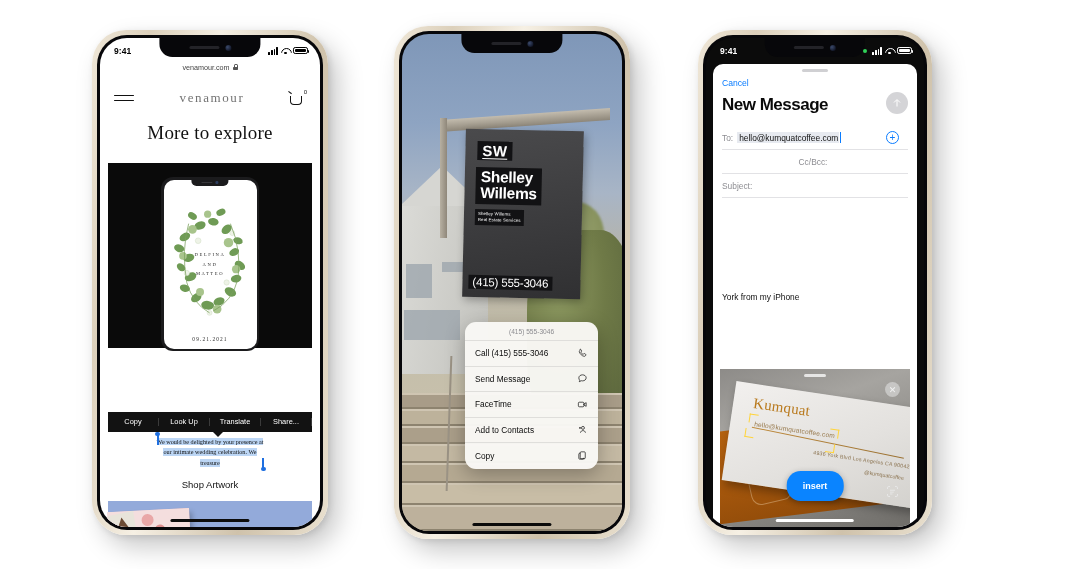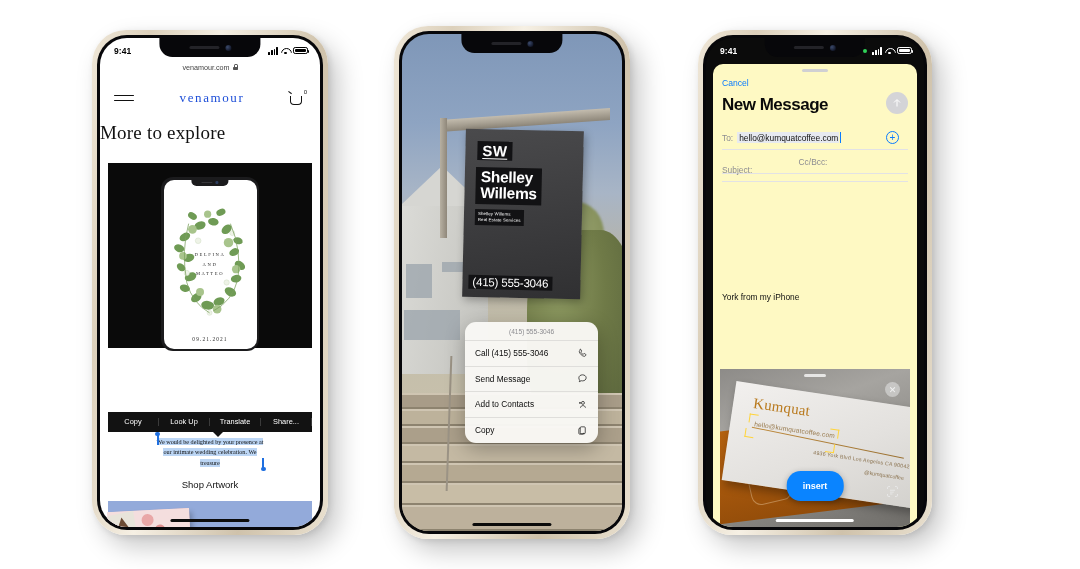--- a/index.html
+++ b/index.html
@@ -85,28 +85,28 @@
   .urlbar { position:absolute; top:21px; left:0; right:0; height:16px;
     display:flex; align-items:center; justify-content:center; gap:3px;
     font-size:7.2px; color:#444; }
   .lock { width:5px;height:6px; position:relative; display:inline-block; }
   .lock::before{content:"";position:absolute;left:0;bottom:0;width:5px;height:3.4px;background:#555;border-radius:.8px;}
   .lock::after{content:"";position:absolute;left:1.1px;top:0;width:2.8px;height:3.2px;border:1px solid #555;border-bottom:none;border-radius:1.6px 1.6px 0 0;}
   .navbar { position:absolute; top:45px; left:0; right:0; height:30px;
     display:flex; align-items:center; justify-content:space-between; padding:0 14px; }
   .burger { width:20px; display:flex; flex-direction:column; gap:4px; }
   .burger span { display:block; height:1.2px; background:#111; border-radius:1px; }
-  .brandword { font-family:"Liberation Serif", serif; font-size:13px; letter-spacing:1.6px; color:#1d4ed8; }
+  .brandword { font-family:"Liberation Serif", serif; font-size:13px; letter-spacing:1.6px; color:#737373; }
   .cartwrap { position:relative; width:16px; height:16px; }
   .cart { position:absolute; left:0; bottom:1px; width:12px; height:9px;
     border:1.1px solid #111; border-top:none; border-radius:0 0 4px 4px; }
   .cart::before { content:""; position:absolute; left:-3px; top:-4px; width:4px;height:1.1px;
     background:#111; transform:rotate(38deg); }
   .cartbadge { position:absolute; right:-1px; top:-1px; font-size:6px; color:#111; }
-  .h1-head { position:absolute; top:84px; left:0; right:0; text-align:left;
+  .h1-head { position:absolute; top:84px; left:0; right:0; text-align:center;
     font-family:"Liberation Serif", serif; font-size:19px; color:#111; letter-spacing:.2px; }
 
   .blackcard { position:absolute; top:125px; left:8px; right:8px; height:185px; background:#0a0a0a; }
   .minidev { position:absolute; left:50%; transform:translateX(-50%); top:14px;
     width:98px; height:174px; background:#1b1b1d; border-radius:12px; padding:2.5px; }
   .minidev-scr { width:100%;height:100%;background:#fff;border-radius:10px; position:relative; overflow:hidden; }
   .minidev-notch { position:absolute;top:0;left:50%;transform:translateX(-50%);
     width:40%;height:6px;background:#1b1b1d;border-radius:0 0 5px 5px;
     display:flex;align-items:center;justify-content:center;gap:3px; }
   .minidev-notch i { width:11px;height:1.4px;background:#37373b;border-radius:1px;display:block; }
@@ -195,21 +195,21 @@
     padding:0 10px; height:25.5px; border-bottom:.6px solid #dfdedb;
     font-size:8.3px; color:#0a0a0a; }
   .ctx-item:last-child { border-bottom:none; }
   .ctx-ico { width:12px; height:12px; color:#0a0a0a; display:flex; align-items:center; justify-content:center; }
   .ctx-ico svg { width:11px; height:11px; fill:none; stroke:currentColor; stroke-width:1.5; }
 
   
   #phone3 { left: 698px; top: 30px; width: 234px; height: 505px; }
   .p3 { height:100%; position:relative; background:#0b0b0b; overflow:hidden; }
   .sheet { position:absolute; left:7px; right:7px; top:26px; bottom:0;
-    background:#fef9c3; border-radius:10px 10px 0 0; overflow:hidden; }
+    background:#ffffff; border-radius:10px 10px 0 0; overflow:hidden; }
   .grabber { position:absolute; top:5px; left:50%; transform:translateX(-50%);
     width:26px;height:3.2px;border-radius:3px;background:#d0d0d3; }
   .cancel { position:absolute; top:14px; left:9px; font-size:8.6px; color:#0a7cff; }
   .newmsg { position:absolute; top:31px; left:9px; font-size:17px; font-weight:bold;
     letter-spacing:-.5px; color:#0a0a0a; }
   .sendbtn { position:absolute; top:28px; right:9px; width:22px;height:22px;border-radius:50%;
     background:#d4d4d7; display:flex; align-items:center; justify-content:center; }
   .sendbtn svg { width:12px;height:12px; fill:none; stroke:#fff; stroke-width:2; }
   .field { position:absolute; left:9px; right:9px; height:24px;
     display:flex; align-items:center; border-bottom:.7px solid #e2e2e5; }
@@ -459,20 +459,29 @@
 
           <div class="ctx-item">
             <span>Send Message</span>
             <span class="ctx-ico">
               <svg viewBox="0 0 24 24">
                   <path d="M12 4c4.6 0 8 2.9 8 6.6 0 3.7-3.4 6.6-8 6.6-.9 0-1.8-.1-2.6-.3L5 19l1-3.1C4.7 14.6 4 12.7 4 10.6 4 6.9 7.4 4 12 4z"></path>
                 </svg>
             </span>
           </div>
 
+          <div class="ctx-item">
+            <span>FaceTime</span>
+            <span class="ctx-ico">
+              <svg viewBox="0 0 24 24">
+                  <rect x="3" y="7" width="12" height="10" rx="2.2"></rect>
+                  <path d="M15 11l5-3v8l-5-3z"></path>
+                </svg>
+            </span>
+          </div>
 
 
           <div class="ctx-item">
             <span>Add to Contacts</span>
             <span class="ctx-ico">
               <svg viewBox="0 0 24 24">
                   <circle cx="13" cy="8.5" r="3.2"></circle>
                   <path d="M7.5 19c.6-3 2.9-4.6 5.5-4.6s4.9 1.6 5.5 4.6"></path>
                   <path d="M4.5 8.5h4M6.5 6.5v4"></path>
                 </svg>
@@ -535,21 +544,21 @@
             <span class="flabel">To:</span>
             <span class="fvalue">hello@kumquatcoffee.com</span>
             <span class="caret"></span>
             <span class="plusbtn">+</span>
           </div>
 
           <div class="field" style="top:86px;justify-content:center;">
             <span class="flabel">Cc/Bcc:</span>
           </div>
 
-          <div class="field" style="top:94px;">
+          <div class="field" style="top:110px;">
             <span class="flabel">Subject:</span>
           </div>
 
           <div class="bodytext">York from my iPhone</div>
 
           <div class="scanpanel">
             <div class="desk">
               <div class="desk-doodle"></div>
             </div>
             <div class="scan-grab"></div>

